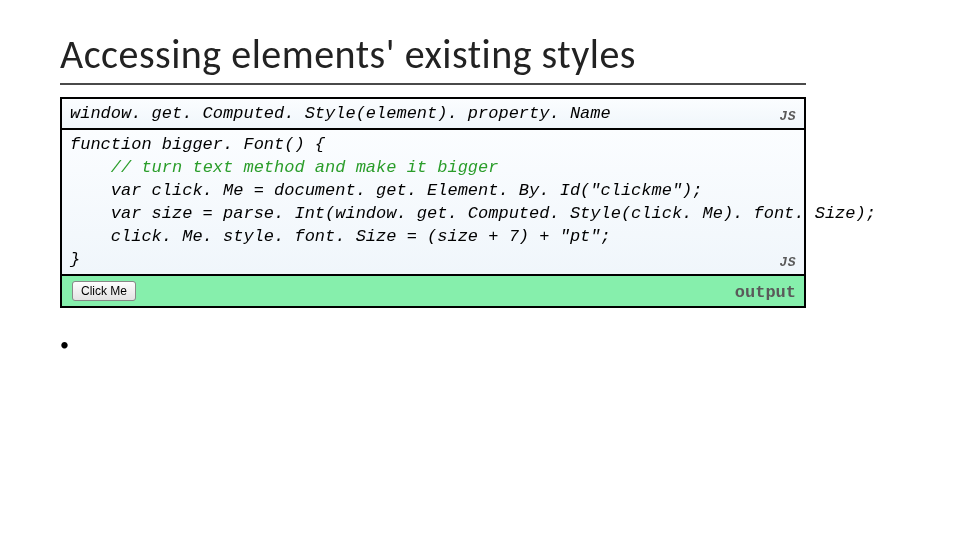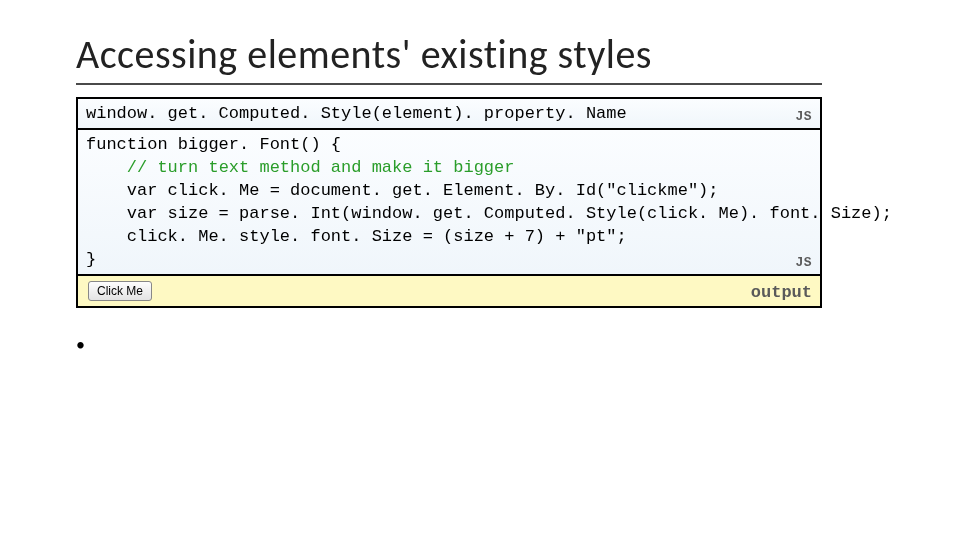--- a/index.html
+++ b/index.html
@@ -10,58 +10,58 @@
     height: 540px;
     background: #fff;
     font-family: "Segoe UI", "Calibri", "Helvetica Neue", Arial, sans-serif;
     color: #000;
   }
   .slide {
     position: relative;
     width: 866px;
     height: 540px;
     padding: 30px 60px 20px 60px;
-    margin-left: 16px;
   }
   .title {
     font-size: 40px;
     font-weight: 300;
     color: #222;
     margin: 0 0 4px 0;
     letter-spacing: 0.5px;
   }
   .title-underline {
     border-bottom: 2px solid #4a4a4a;
     margin-bottom: 12px;
   }
   .code-box {
     border: 2px solid #000;
     background: linear-gradient(to bottom, #fbfdff 0%, #f0f6fb 100%);
     font-family: "Courier New", Courier, monospace;
     font-size: 17px;
     line-height: 1.35;
     padding: 4px 2px 2px 8px;
     position: relative;
+    font-style: italic;
   }
   .code-box + .code-box { border-top: none; }
   .code-box .lang {
     position: absolute;
     right: 8px;
     bottom: 2px;
     font-family: "Courier New", Courier, monospace;
     font-size: 13px;
     font-weight: bold;
     color: #5a5a5a;
     letter-spacing: 0.5px;
   }
   .comment { color: #2a9d2a; }
   .output-box {
     border: 2px solid #000;
     border-top: none;
-    background: #fef9c3;
+    background: #86efac;
     font-family: "Courier New", Courier, monospace;
     font-size: 17px;
     padding: 4px 8px 2px 8px;
     position: relative;
     min-height: 28px;
   }
   .output-box .lang {
     position: absolute;
     right: 8px;
     bottom: 4px;

